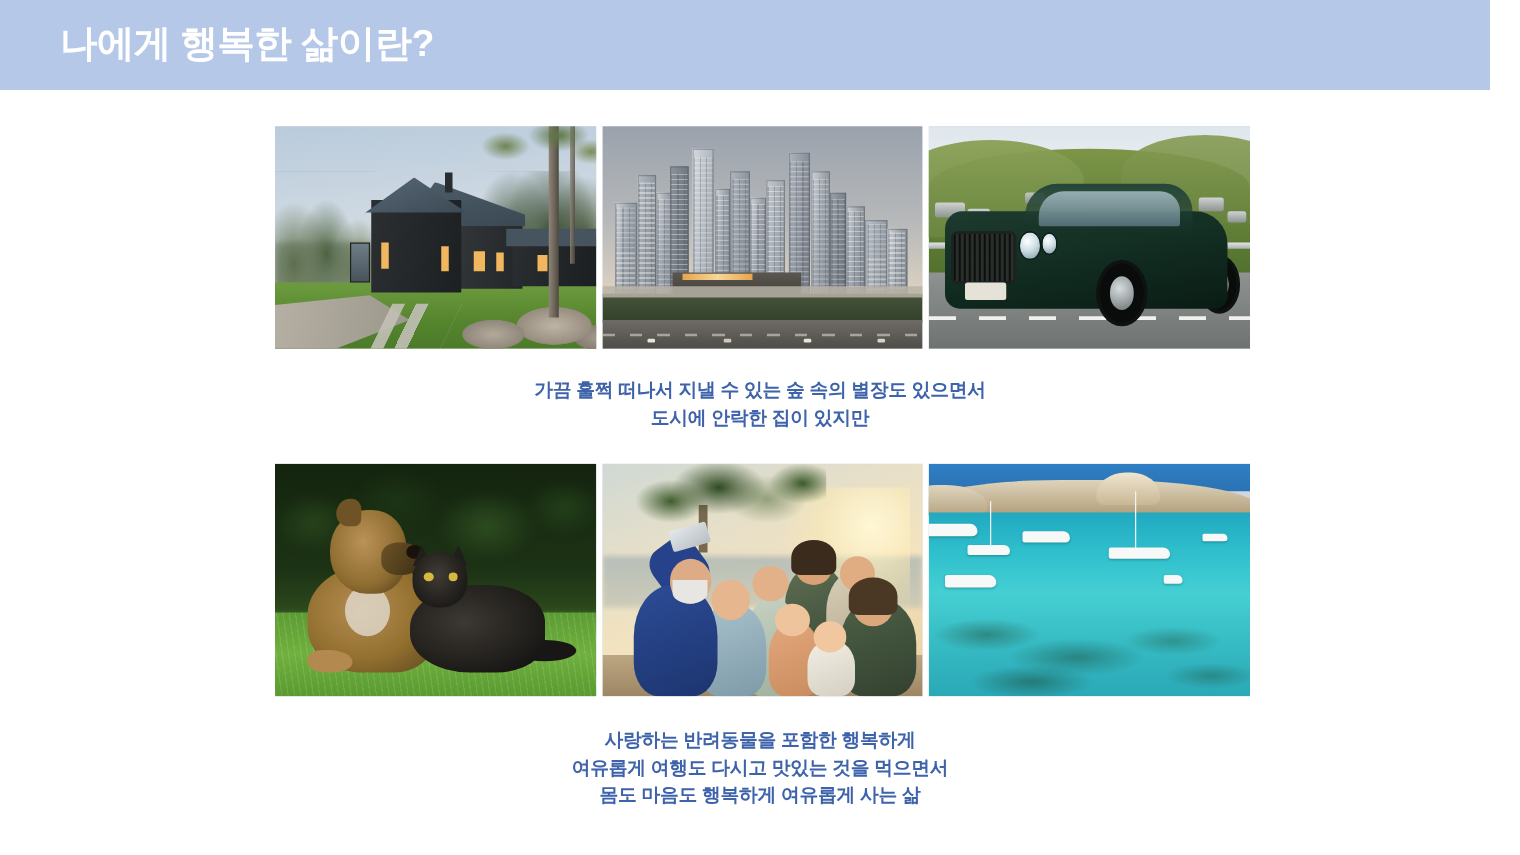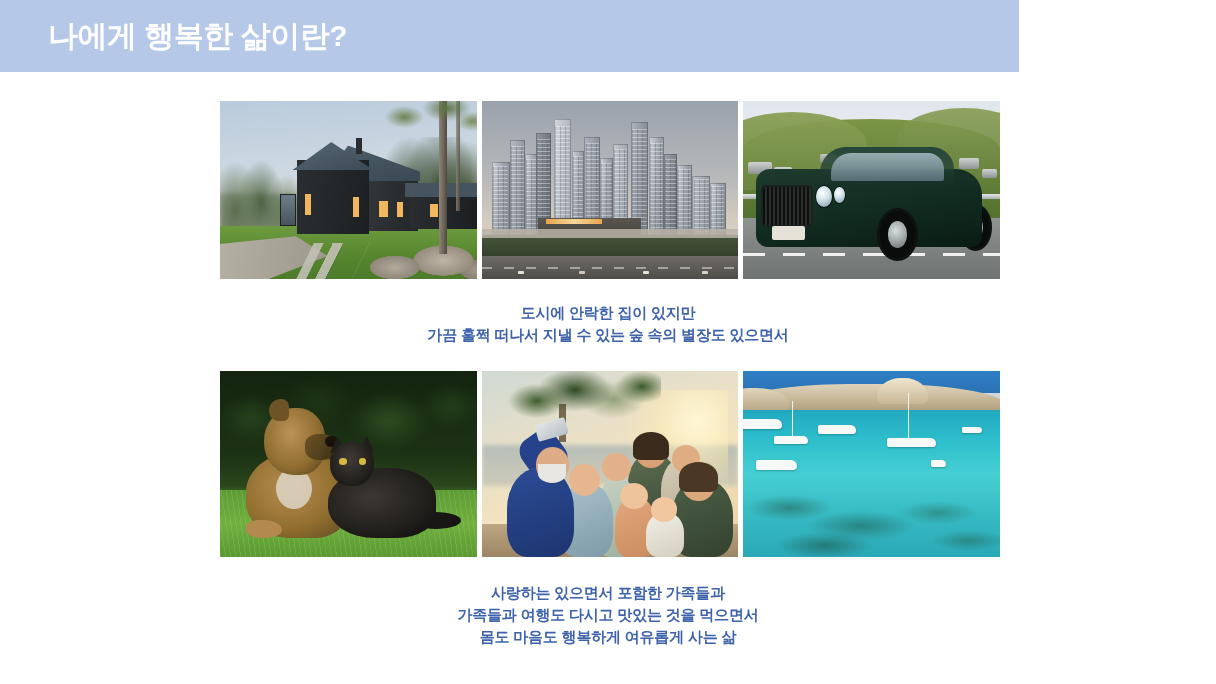--- a/index.html
+++ b/index.html
@@ -14,21 +14,21 @@
     font-family: "Liberation Sans", "DejaVu Sans", sans-serif;
     overflow: hidden;
     position: relative;
   }
 
   
   .title-banner {
     position: absolute;
     left: 0;
     top: 0;
-    width: 1019px;
+    width: 1192px;
     height: 72px;
     background: #b5c8e8;
   }
   .title-text {
     position: absolute;
     left: 48px;
     top: 50%;
     transform: translateY(-50%);
     color: #ffffff;
     font-size: 30px;
@@ -644,22 +644,22 @@
         <div class="layer headlight hl1"></div>
         <div class="layer headlight hl2"></div>
         <div class="layer wheel wh-front"></div>
       </div>
     </div>
 
   </div>
 </div>
 
 <div class="caption caption-one">
+  <span class="line">가끔 훌쩍 떠나서 지낼 수 있는 숲 속의 별장도 있으면서</span>
   <span class="line">도시에 안락한 집이 있지만</span>
-  <span class="line">가끔 훌쩍 떠나서 지낼 수 있는 숲 속의 별장도 있으면서</span>
 </div>
 
 <div class="photo-grid row-two">
   <div class="photo-row">
 
     <div class="photo">
       <div class="photo-art">
         <div class="layer pets-bg"></div>
         <div class="layer pets-bush"></div>
         <div class="layer pets-grass"></div>
@@ -734,16 +734,16 @@
         <div class="layer boat bt5"></div>
         <div class="layer boat bt6 small"></div>
         <div class="layer boat bt7 small"></div>
       </div>
     </div>
 
   </div>
 </div>
 
 <div class="caption caption-two">
-  <span class="line">사랑하는 있으면서 포함한 가족들과</span>
-  <span class="line">가족들과 여행도 다시고 맛있는 것을 먹으면서</span>
+  <span class="line">사랑하는 반려동물을 포함한 행복하게</span>
+  <span class="line">여유롭게 여행도 다시고 맛있는 것을 먹으면서</span>
   <span class="line">몸도 마음도 행복하게 여유롭게 사는 삶</span>
 </div>
 
 </body></html>

